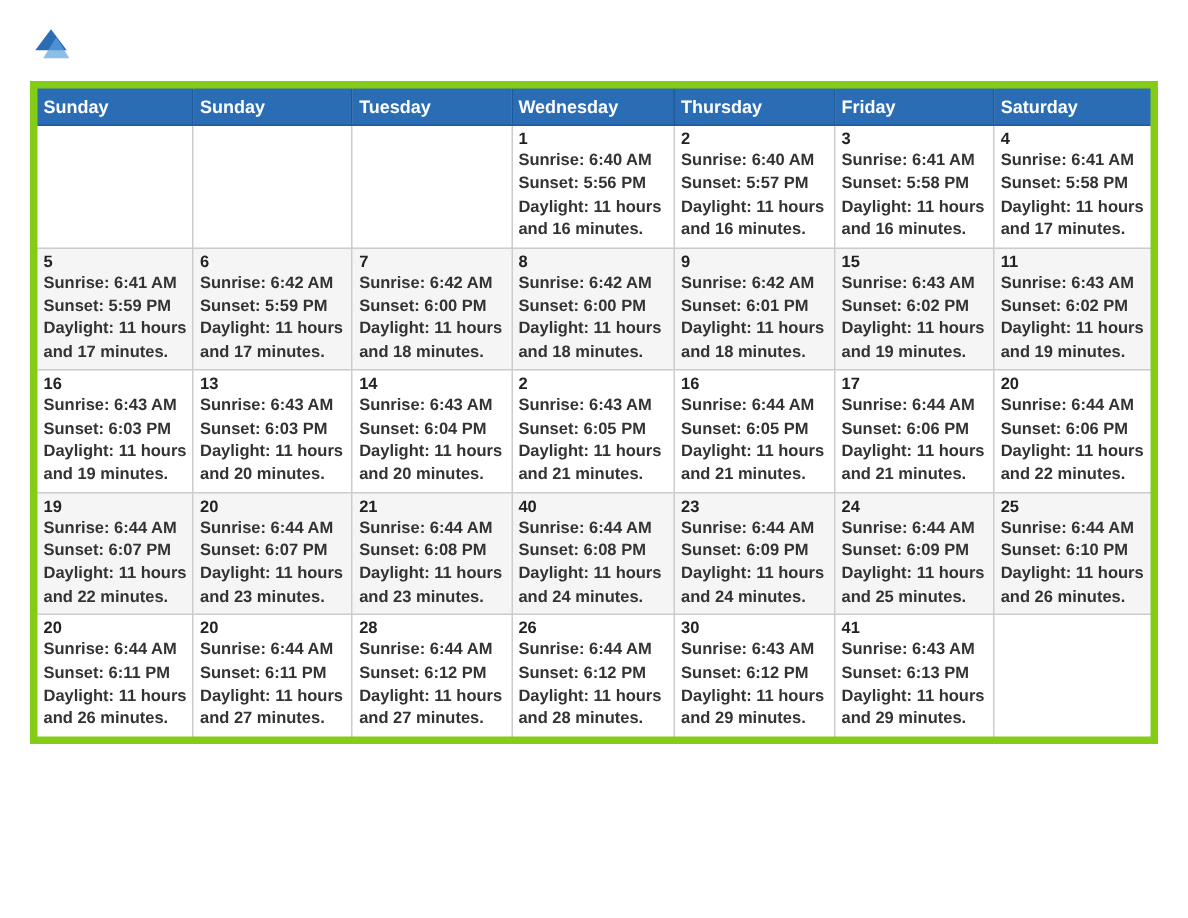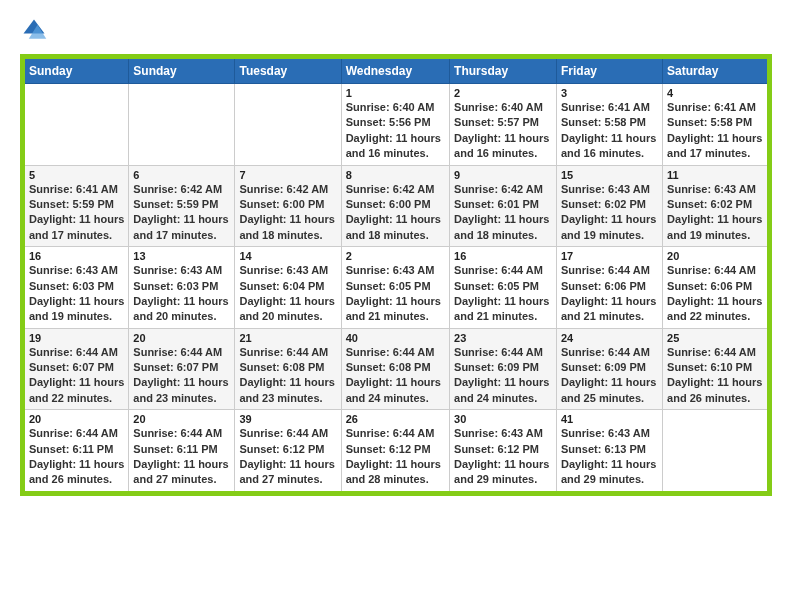--- a/index.html
+++ b/index.html
@@ -250,21 +250,21 @@
         <tr>
           <td>
             <span class="day-number">20</span>
             <div class="day-info">Sunrise: 6:44 AM<br>Sunset: 6:11 PM<br>Daylight: 11 hours and 26 minutes.</div>
           </td>
           <td>
             <span class="day-number">20</span>
             <div class="day-info">Sunrise: 6:44 AM<br>Sunset: 6:11 PM<br>Daylight: 11 hours and 27 minutes.</div>
           </td>
           <td>
-            <span class="day-number">39</span>
+            <span class="day-number">28</span>
             <div class="day-info">Sunrise: 6:44 AM<br>Sunset: 6:12 PM<br>Daylight: 11 hours and 27 minutes.</div>
           </td>
           <td>
             <span class="day-number">26</span>
             <div class="day-info">Sunrise: 6:44 AM<br>Sunset: 6:12 PM<br>Daylight: 11 hours and 28 minutes.</div>
           </td>
           <td>
             <span class="day-number">30</span>
             <div class="day-info">Sunrise: 6:43 AM<br>Sunset: 6:12 PM<br>Daylight: 11 hours and 29 minutes.</div>
           </td>

